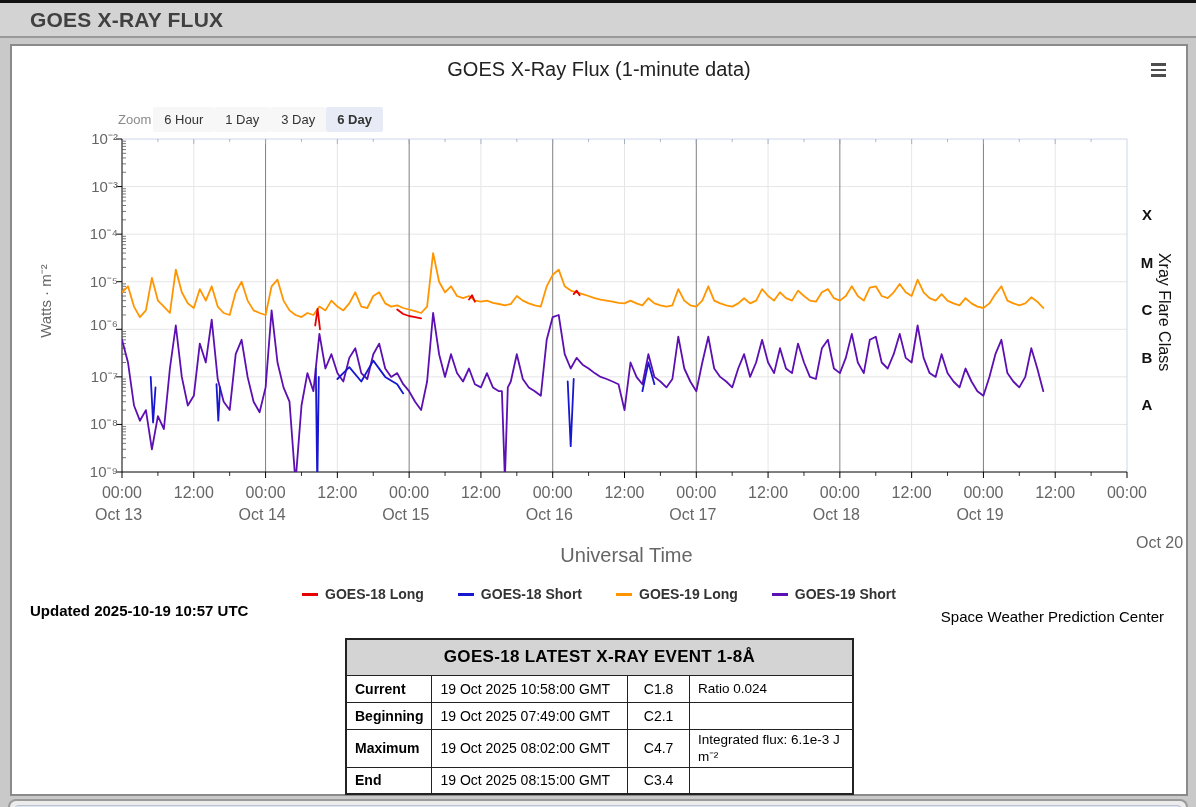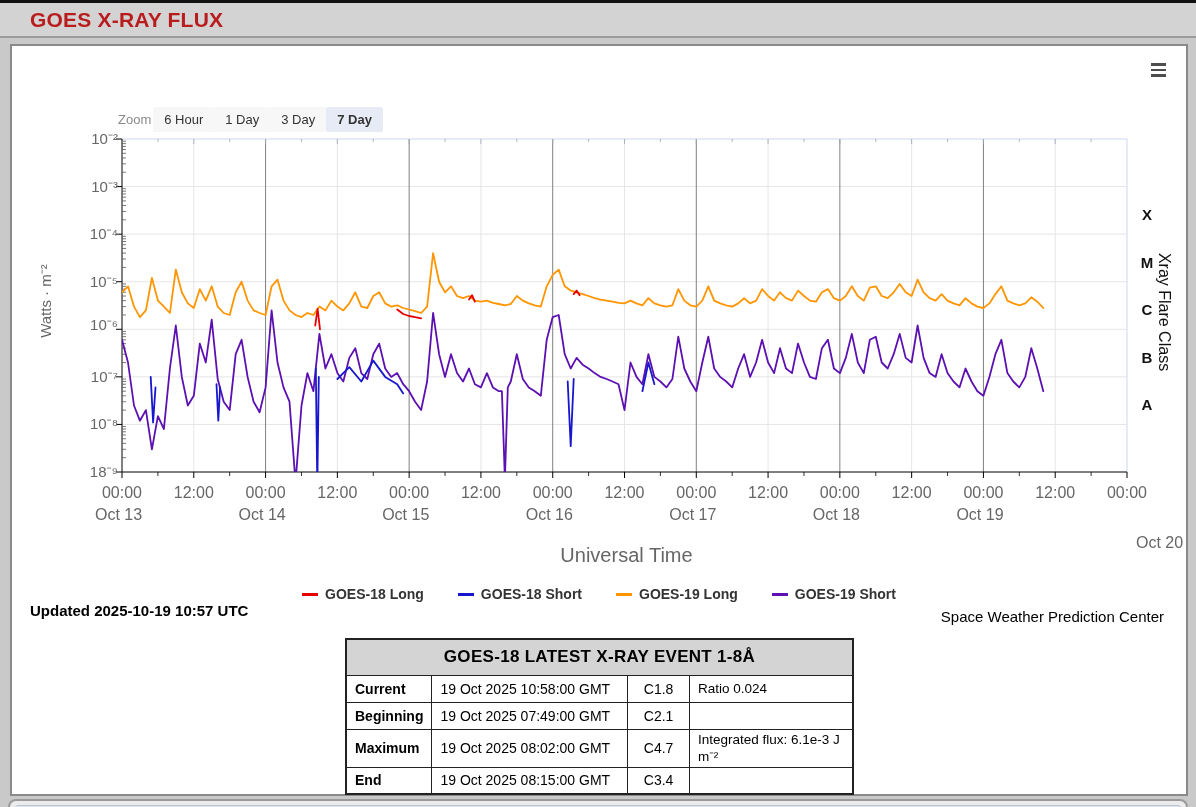--- a/index.html
+++ b/index.html
@@ -9,21 +9,21 @@
     font-family: "Liberation Sans", sans-serif;
   }
   #stage { position: relative; width: 1196px; height: 807px; }
   .topstrip { position: absolute; left: 0; top: 0; width: 100%; height: 3px; background: #111; }
   .headerbar {
     position: absolute; left: 0; top: 3px; width: 100%; height: 35px;
     background: #d3d3d3; border-bottom: 2px solid #9a9a9a;
   }
   .headerbar h1 {
     position: absolute; left: 30px; top: 5px;
-    font-size: 21px; font-weight: bold; color: #b91c1c; letter-spacing: 0.2px;
+    font-size: 21px; font-weight: bold; color: #404040; letter-spacing: 0.2px;
   }
   .panel {
     position: absolute; left: 10px; top: 44px; width: 1178px; height: 752px;
     background: #ffffff; border: 2px solid #8a8a8a;
   }
   .chart-title {
     position: absolute; left: 0; top: 12px; width: 100%;
     text-align: center; font-size: 20px; color: #222;
   }
   .menu-btn {
@@ -92,33 +92,34 @@
 </head>
 <body>
 
 <div id="stage">
   <div class="topstrip"></div>
   <div class="headerbar">
     <h1>GOES X-RAY FLUX</h1>
   </div>
 
   <div class="panel">
+    <div class="chart-title">GOES X-Ray Flux (1-minute data)</div>
 
     <div class="menu-btn" title="Chart context menu">
       <span></span>
       <span></span>
       <span></span>
     </div>
 
     <div class="zoomrow">
       <span class="zoomlabel">Zoom</span>
       <button class="zoombtn">6 Hour</button>
       <button class="zoombtn">1 Day</button>
       <button class="zoombtn">3 Day</button>
-      <button class="zoombtn active">7 Day</button>
+      <button class="zoombtn active">6 Day</button>
     </div>
 
     <svg class="plot" width="1060" height="372">
         <line x1="10" x2="1015" y1="295.4285714285714" y2="295.4285714285714" stroke="#e6e6e6" stroke-width="1"></line>
         <line x1="10" x2="1015" y1="247.85714285714286" y2="247.85714285714286" stroke="#e6e6e6" stroke-width="1"></line>
         <line x1="10" x2="1015" y1="200.28571428571428" y2="200.28571428571428" stroke="#e6e6e6" stroke-width="1"></line>
         <line x1="10" x2="1015" y1="152.7142857142857" y2="152.7142857142857" stroke="#e6e6e6" stroke-width="1"></line>
         <line x1="10" x2="1015" y1="105.14285714285714" y2="105.14285714285714" stroke="#e6e6e6" stroke-width="1"></line>
         <line x1="10" x2="1015" y1="57.57142857142857" y2="57.57142857142857" stroke="#e6e6e6" stroke-width="1"></line>
         <line x1="81.78571428571428" x2="81.78571428571428" y1="10" y2="343" stroke="#e6e6e6" stroke-width="1"></line>
@@ -336,21 +337,21 @@
           </tr>
         </tbody>
     </table>
   <div class="ylab" style="left: 50px; top: 82px;">10⁻²</div>
       <div class="ylab" style="left: 50px; top: 129.571px;">10⁻³</div>
       <div class="ylab" style="left: 50px; top: 177.143px;">10⁻⁴</div>
       <div class="ylab" style="left: 50px; top: 224.714px;">10⁻⁵</div>
       <div class="ylab" style="left: 50px; top: 268px;">10⁻⁶</div>
       <div class="ylab" style="left: 50px; top: 319.857px;">10⁻⁷</div>
       <div class="ylab" style="left: 50px; top: 367.429px;">10⁻⁸</div>
-      <div class="ylab" style="left: 50px; top: 415px;">18⁻⁹</div>
+      <div class="ylab" style="left: 50px; top: 415px;">10⁻⁹</div>
       <div class="xtime" style="left: 78px; top: 437px;">00:00</div>
       <div class="xdate" style="left: 83px; top: 459px;">Oct 13</div>
       <div class="xtime" style="left: 149.786px; top: 437px;">12:00</div>
       <div class="xtime" style="left: 221.571px; top: 437px;">00:00</div>
       <div class="xdate" style="left: 226.571px; top: 459px;">Oct 14</div>
       <div class="xtime" style="left: 293.357px; top: 437px;">12:00</div>
       <div class="xtime" style="left: 365.143px; top: 437px;">00:00</div>
       <div class="xdate" style="left: 370.143px; top: 459px;">Oct 15</div>
       <div class="xtime" style="left: 436.929px; top: 437px;">12:00</div>
       <div class="xtime" style="left: 508.714px; top: 437px;">00:00</div>

